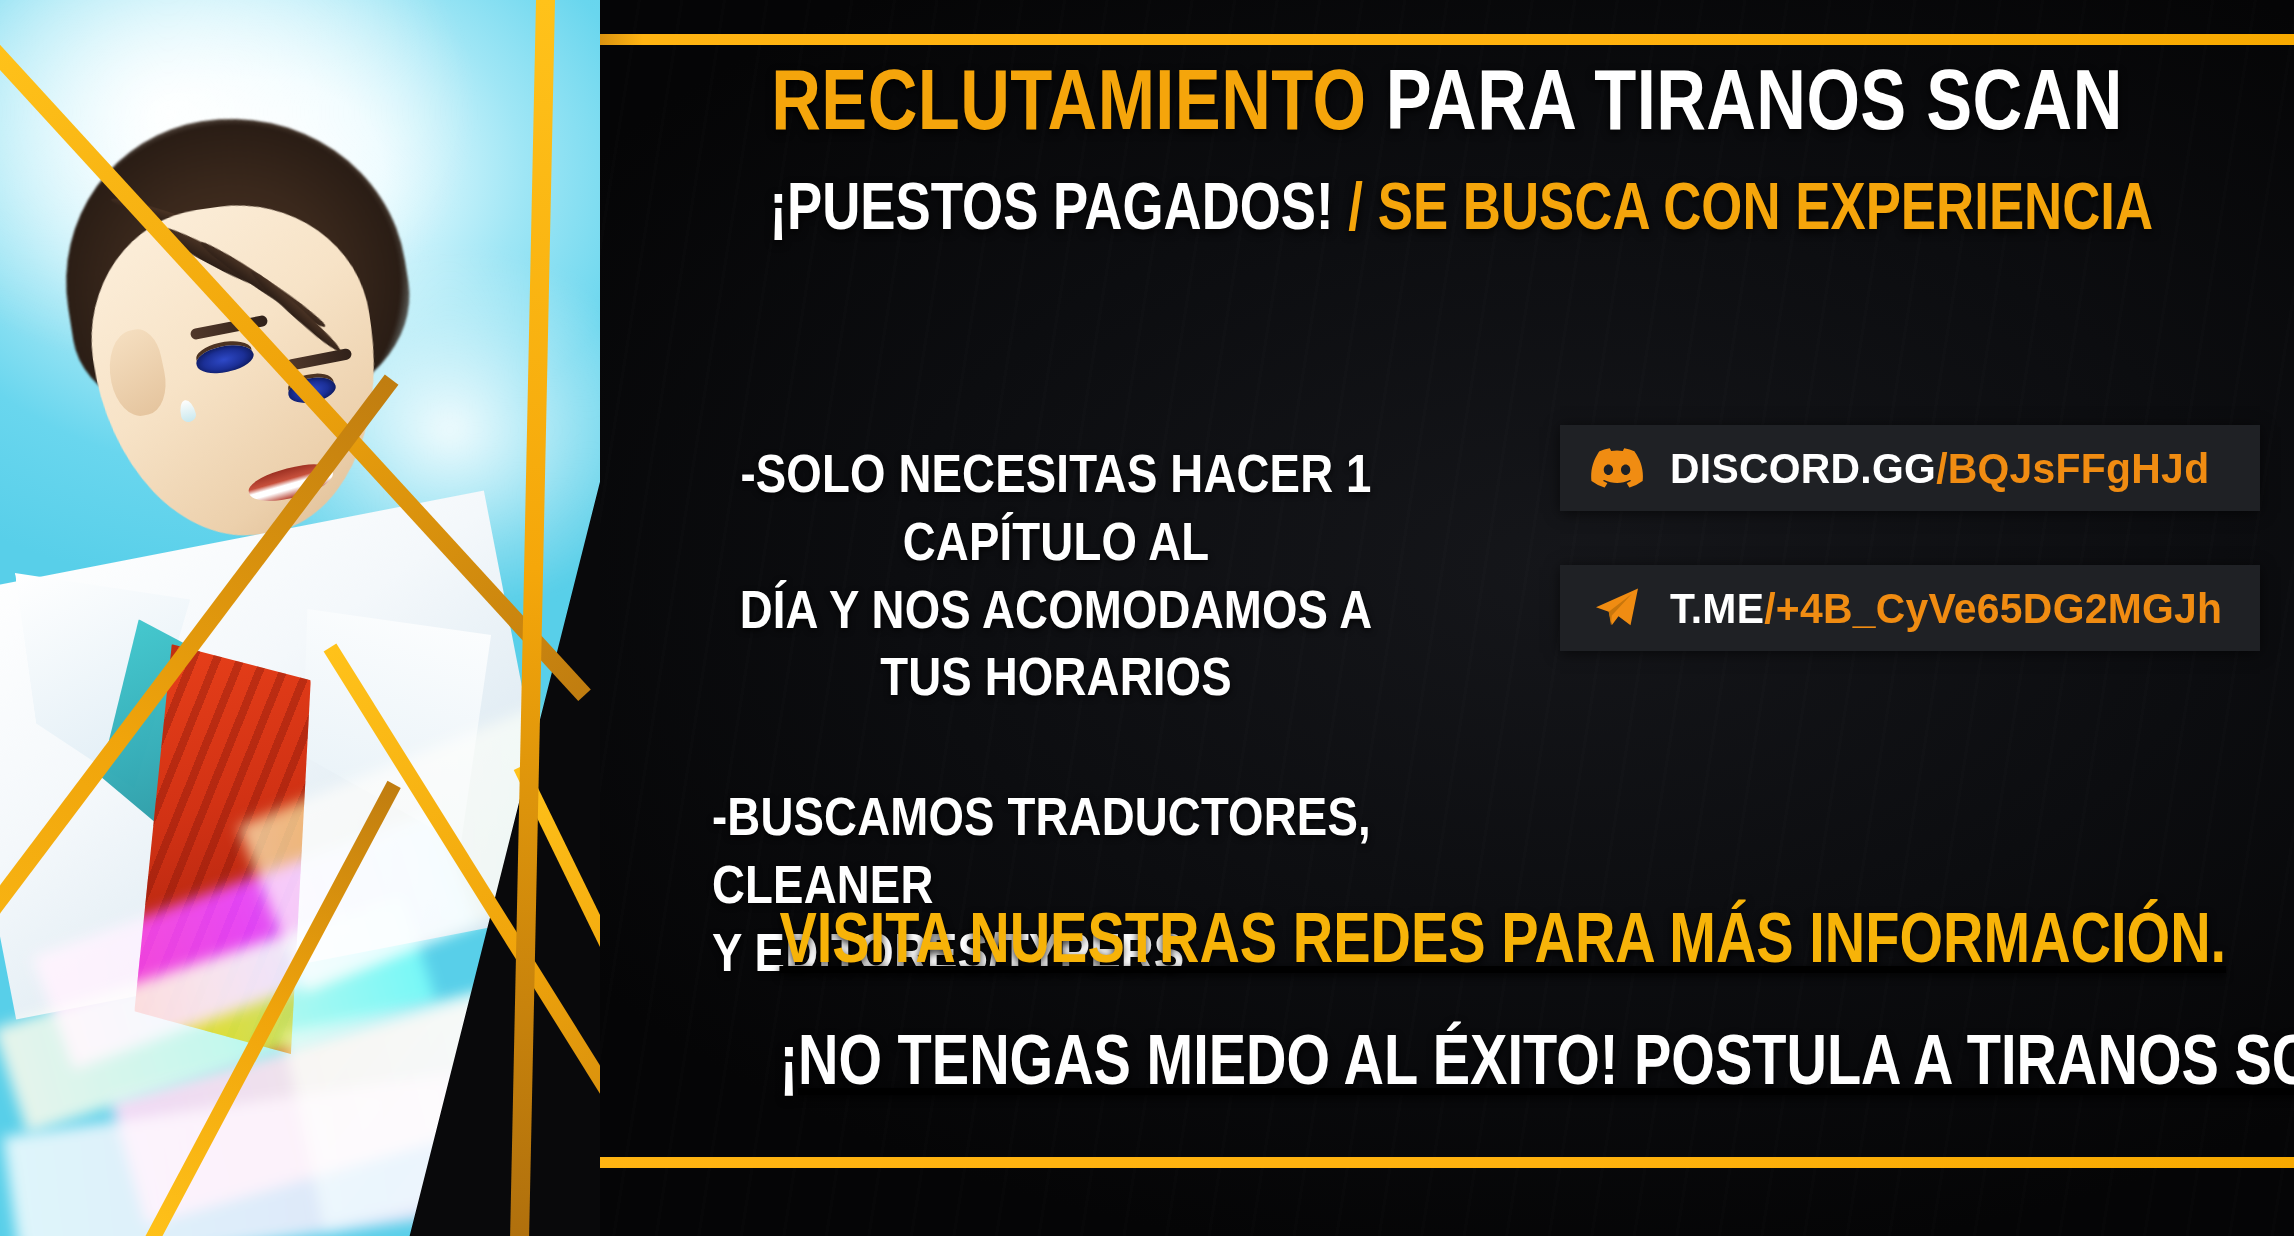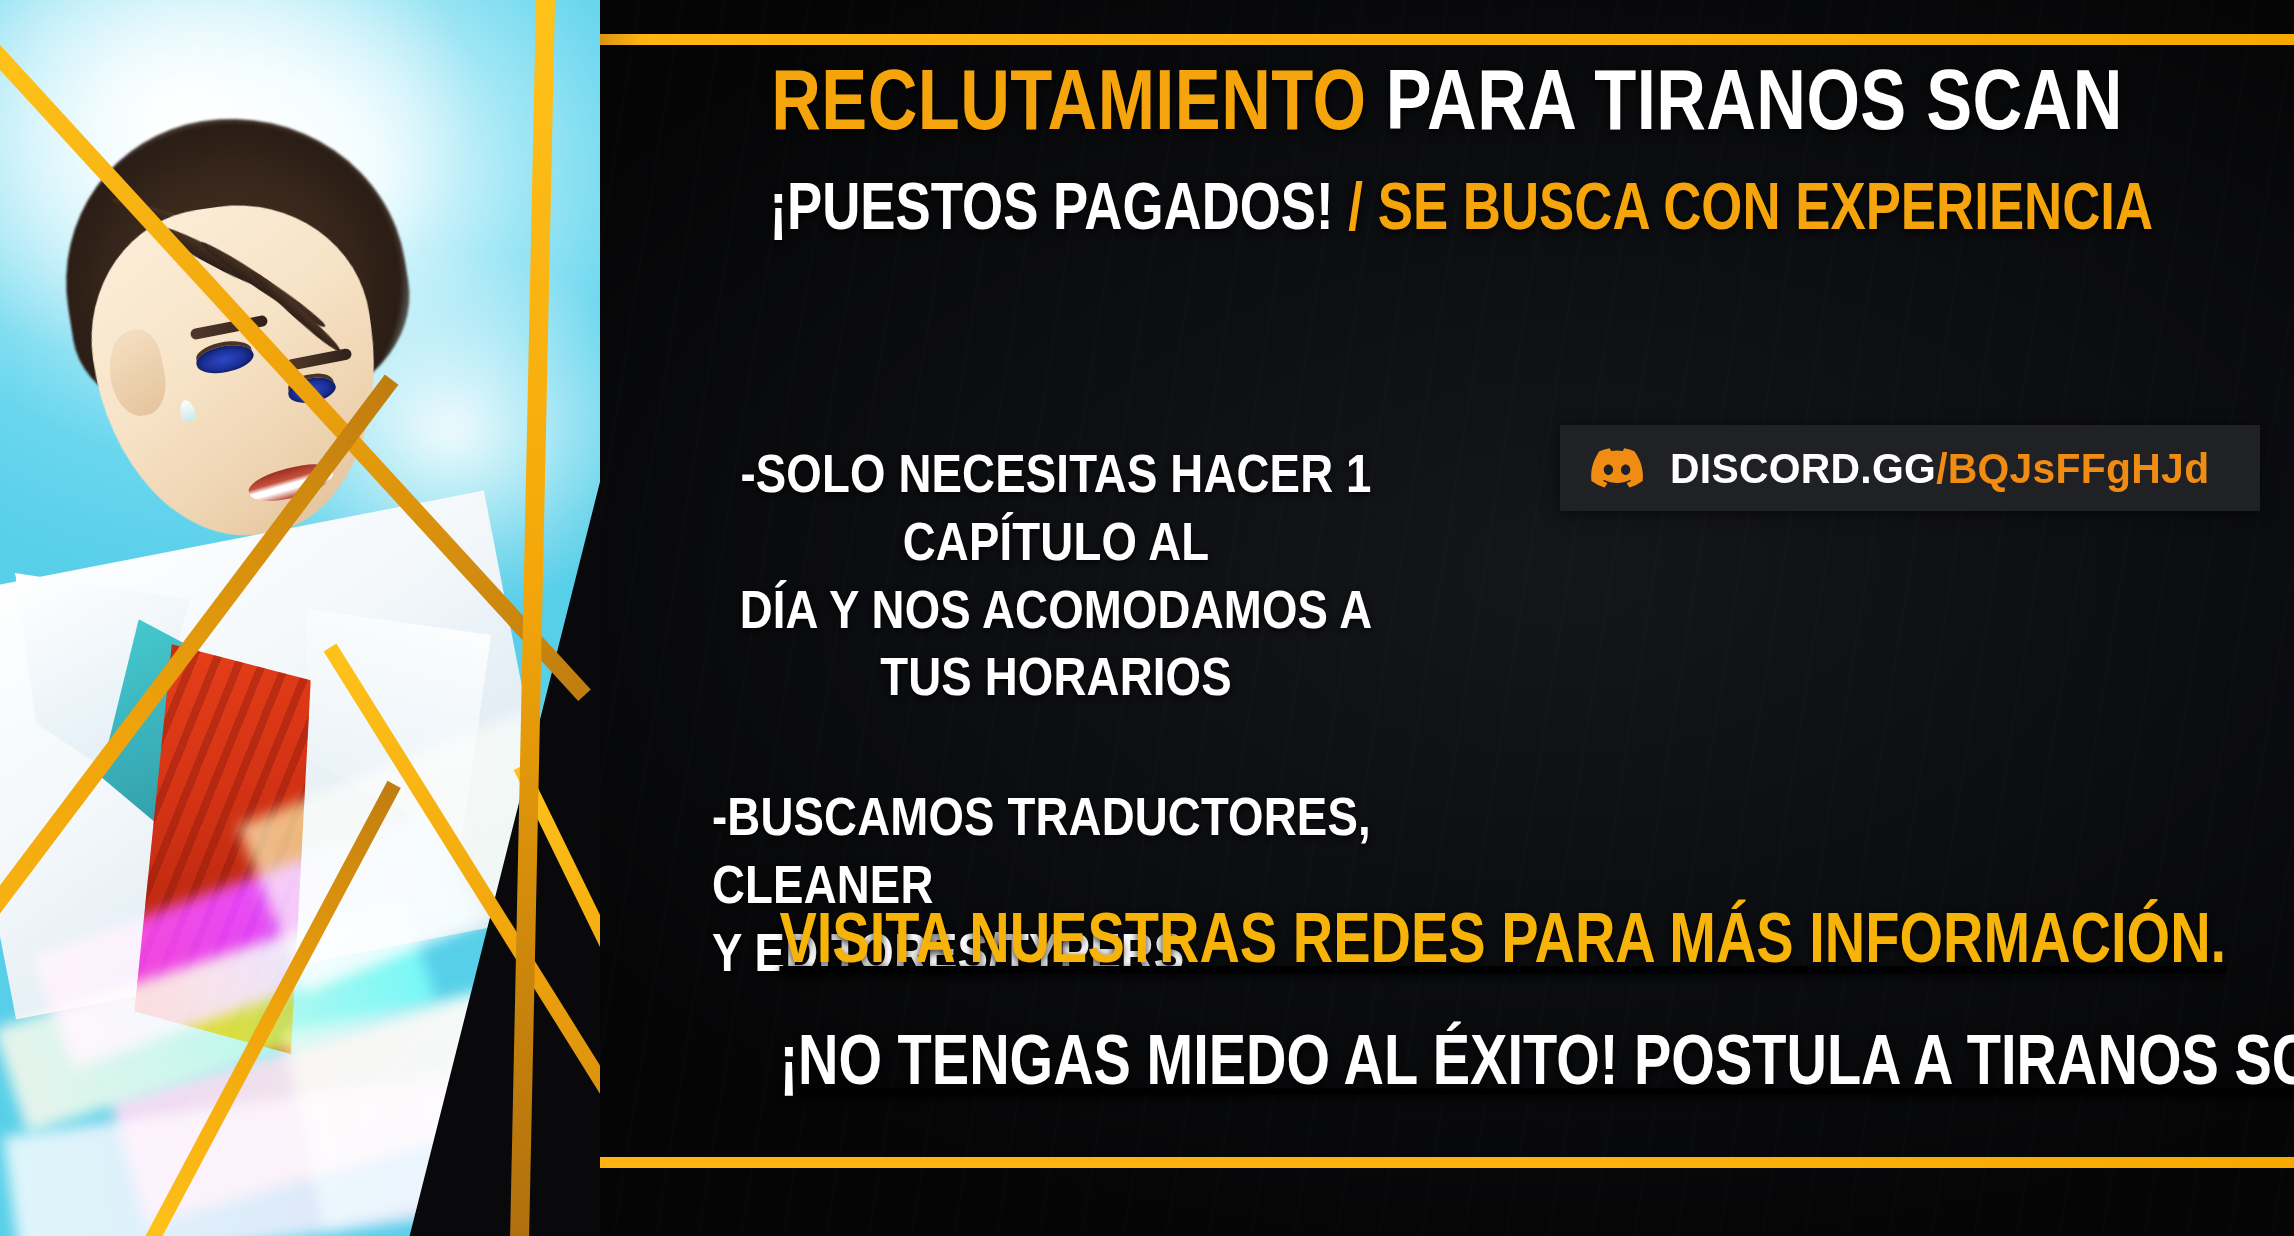--- a/index.html
+++ b/index.html
@@ -446,20 +446,31 @@
         <span class="chip-icon">
           <svg viewBox="0 0 71 55" width="52" height="40" aria-hidden="true">
             <path fill="#f08c12" d="M60.1 4.9A58.5 58.5 0 0 0 45.6.4a.2.2 0 0 0-.2.1c-.6 1.1-1.3 2.6-1.8 3.7a54 54 0 0 0-16.2 0c-.5-1.2-1.2-2.6-1.9-3.7a.2.2 0 0 0-.2-.1c-5 .9-9.9 2.4-14.5 4.5a.2.2 0 0 0-.1.1C1.6 18.7-1 32 .3 45.2c0 .1 0 .2.1.2a58.9 58.9 0 0 0 17.8 9 .2.2 0 0 0 .3-.1c1.3-1.9 2.6-3.9 3.6-6a.2.2 0 0 0-.1-.3c-1.9-.7-3.8-1.6-5.5-2.6a.2.2 0 0 1 0-.4l1.1-.9a.2.2 0 0 1 .2 0c11.6 5.3 24.1 5.3 35.5 0a.2.2 0 0 1 .2 0l1.1.9a.2.2 0 0 1 0 .4c-1.8 1-3.6 1.9-5.5 2.6a.2.2 0 0 0-.1.3c1.1 2.1 2.3 4.1 3.6 6a.2.2 0 0 0 .3.1 58.7 58.7 0 0 0 17.8-9 .2.2 0 0 0 .1-.2c1.6-15.3-2.6-28.5-11-40.2a.2.2 0 0 0-.1-.1zM23.7 37.2c-3.5 0-6.4-3.2-6.4-7.2s2.8-7.2 6.4-7.2c3.6 0 6.5 3.3 6.4 7.2 0 4-2.8 7.2-6.4 7.2zm23.7 0c-3.5 0-6.4-3.2-6.4-7.2s2.8-7.2 6.4-7.2c3.6 0 6.5 3.3 6.4 7.2 0 4-2.8 7.2-6.4 7.2z"></path>
           </svg>
         </span>
         <span class="chip-text">
           <span>DISCORD.GG</span><span class="code">/</span><span class="code">BQJsFFgHJd</span>
         </span>
       </div>
 
+      <div class="chip">
+        <span class="chip-icon">
+          <svg viewBox="0 0 64 64" width="54" height="48" aria-hidden="true">
+            <path fill="#f08c12" d="M60 6 4 31l17 6 4 18 9-12 16 12 10-49z"></path>
+            <path fill="#c8760c" d="M21 37 52 13 25 42l-1 13z"></path>
+          </svg>
+        </span>
+        <span class="chip-text">
+          <span>T.ME</span><span class="code">/</span><span class="code">+4B_CyVe65DG2MGJh</span>
+        </span>
+      </div>
 
 
     </div>
 
     <div class="cta">
       <div class="cta-line1">VISITA NUESTRAS REDES PARA MÁS INFORMACIÓN.</div>
       <div class="cta-line2">¡NO TENGAS MIEDO AL ÉXITO! POSTULA A TIRANOS SCAN.</div>
     </div>
 
   </div>

